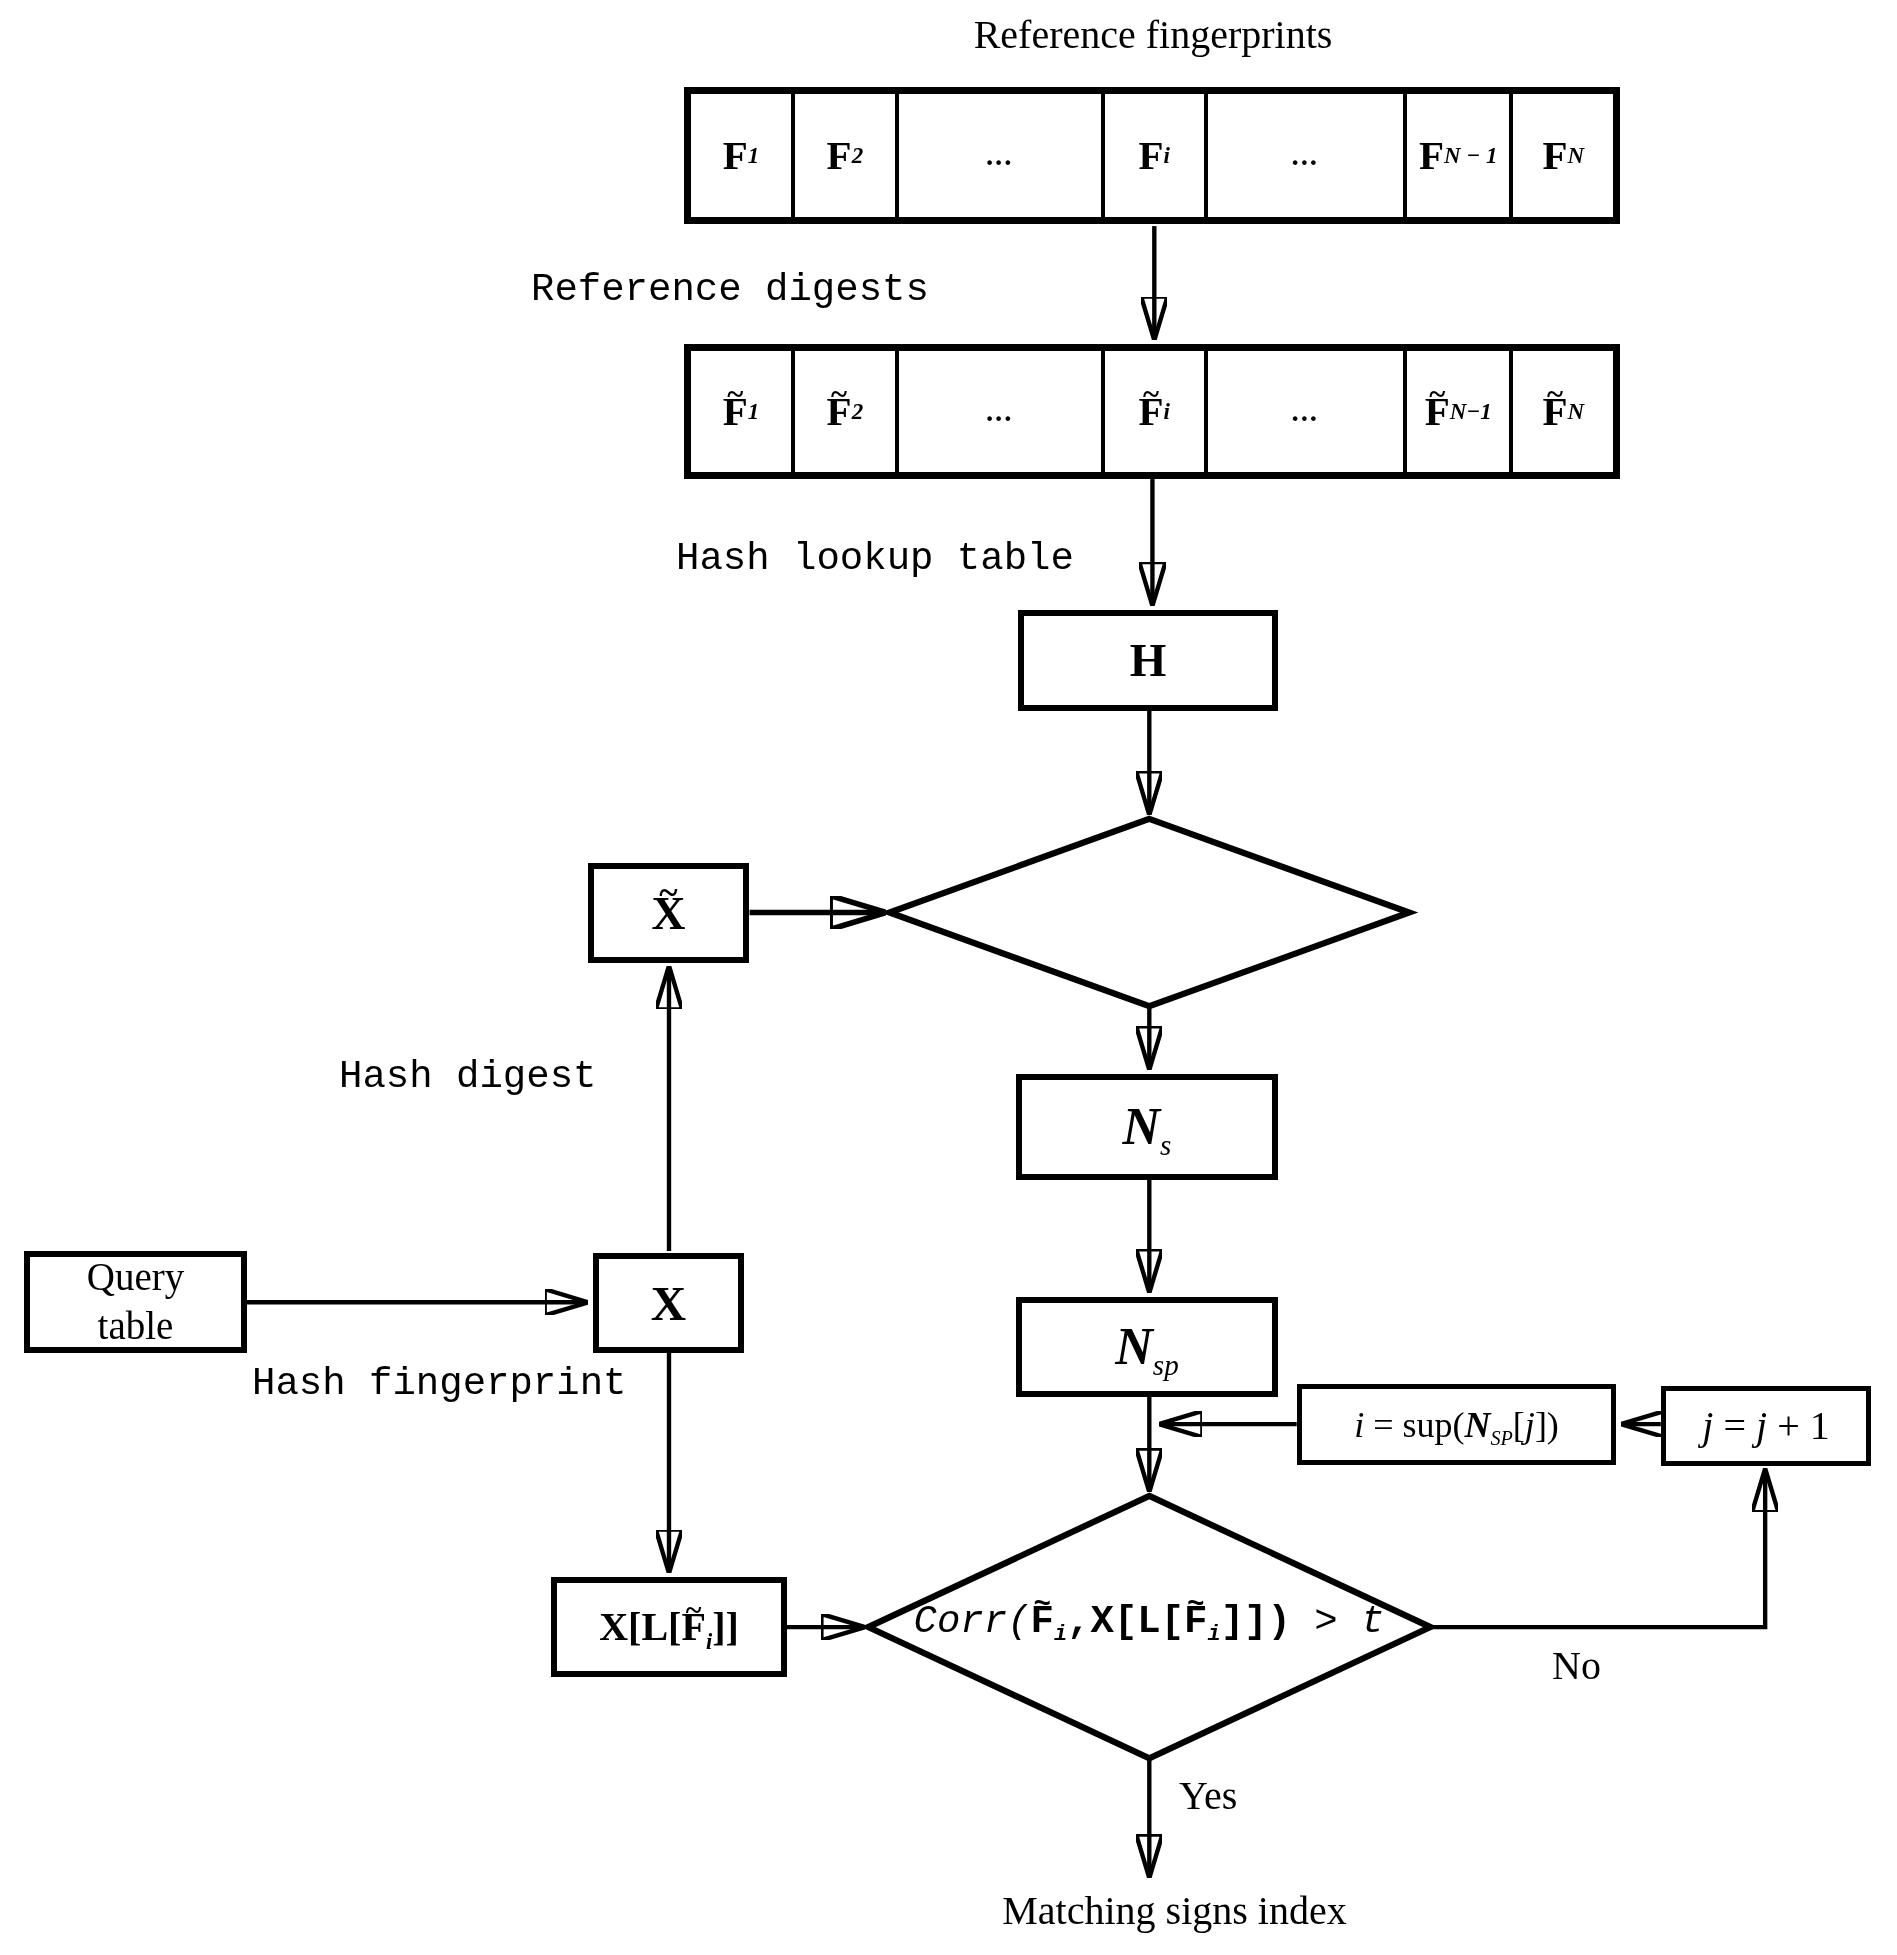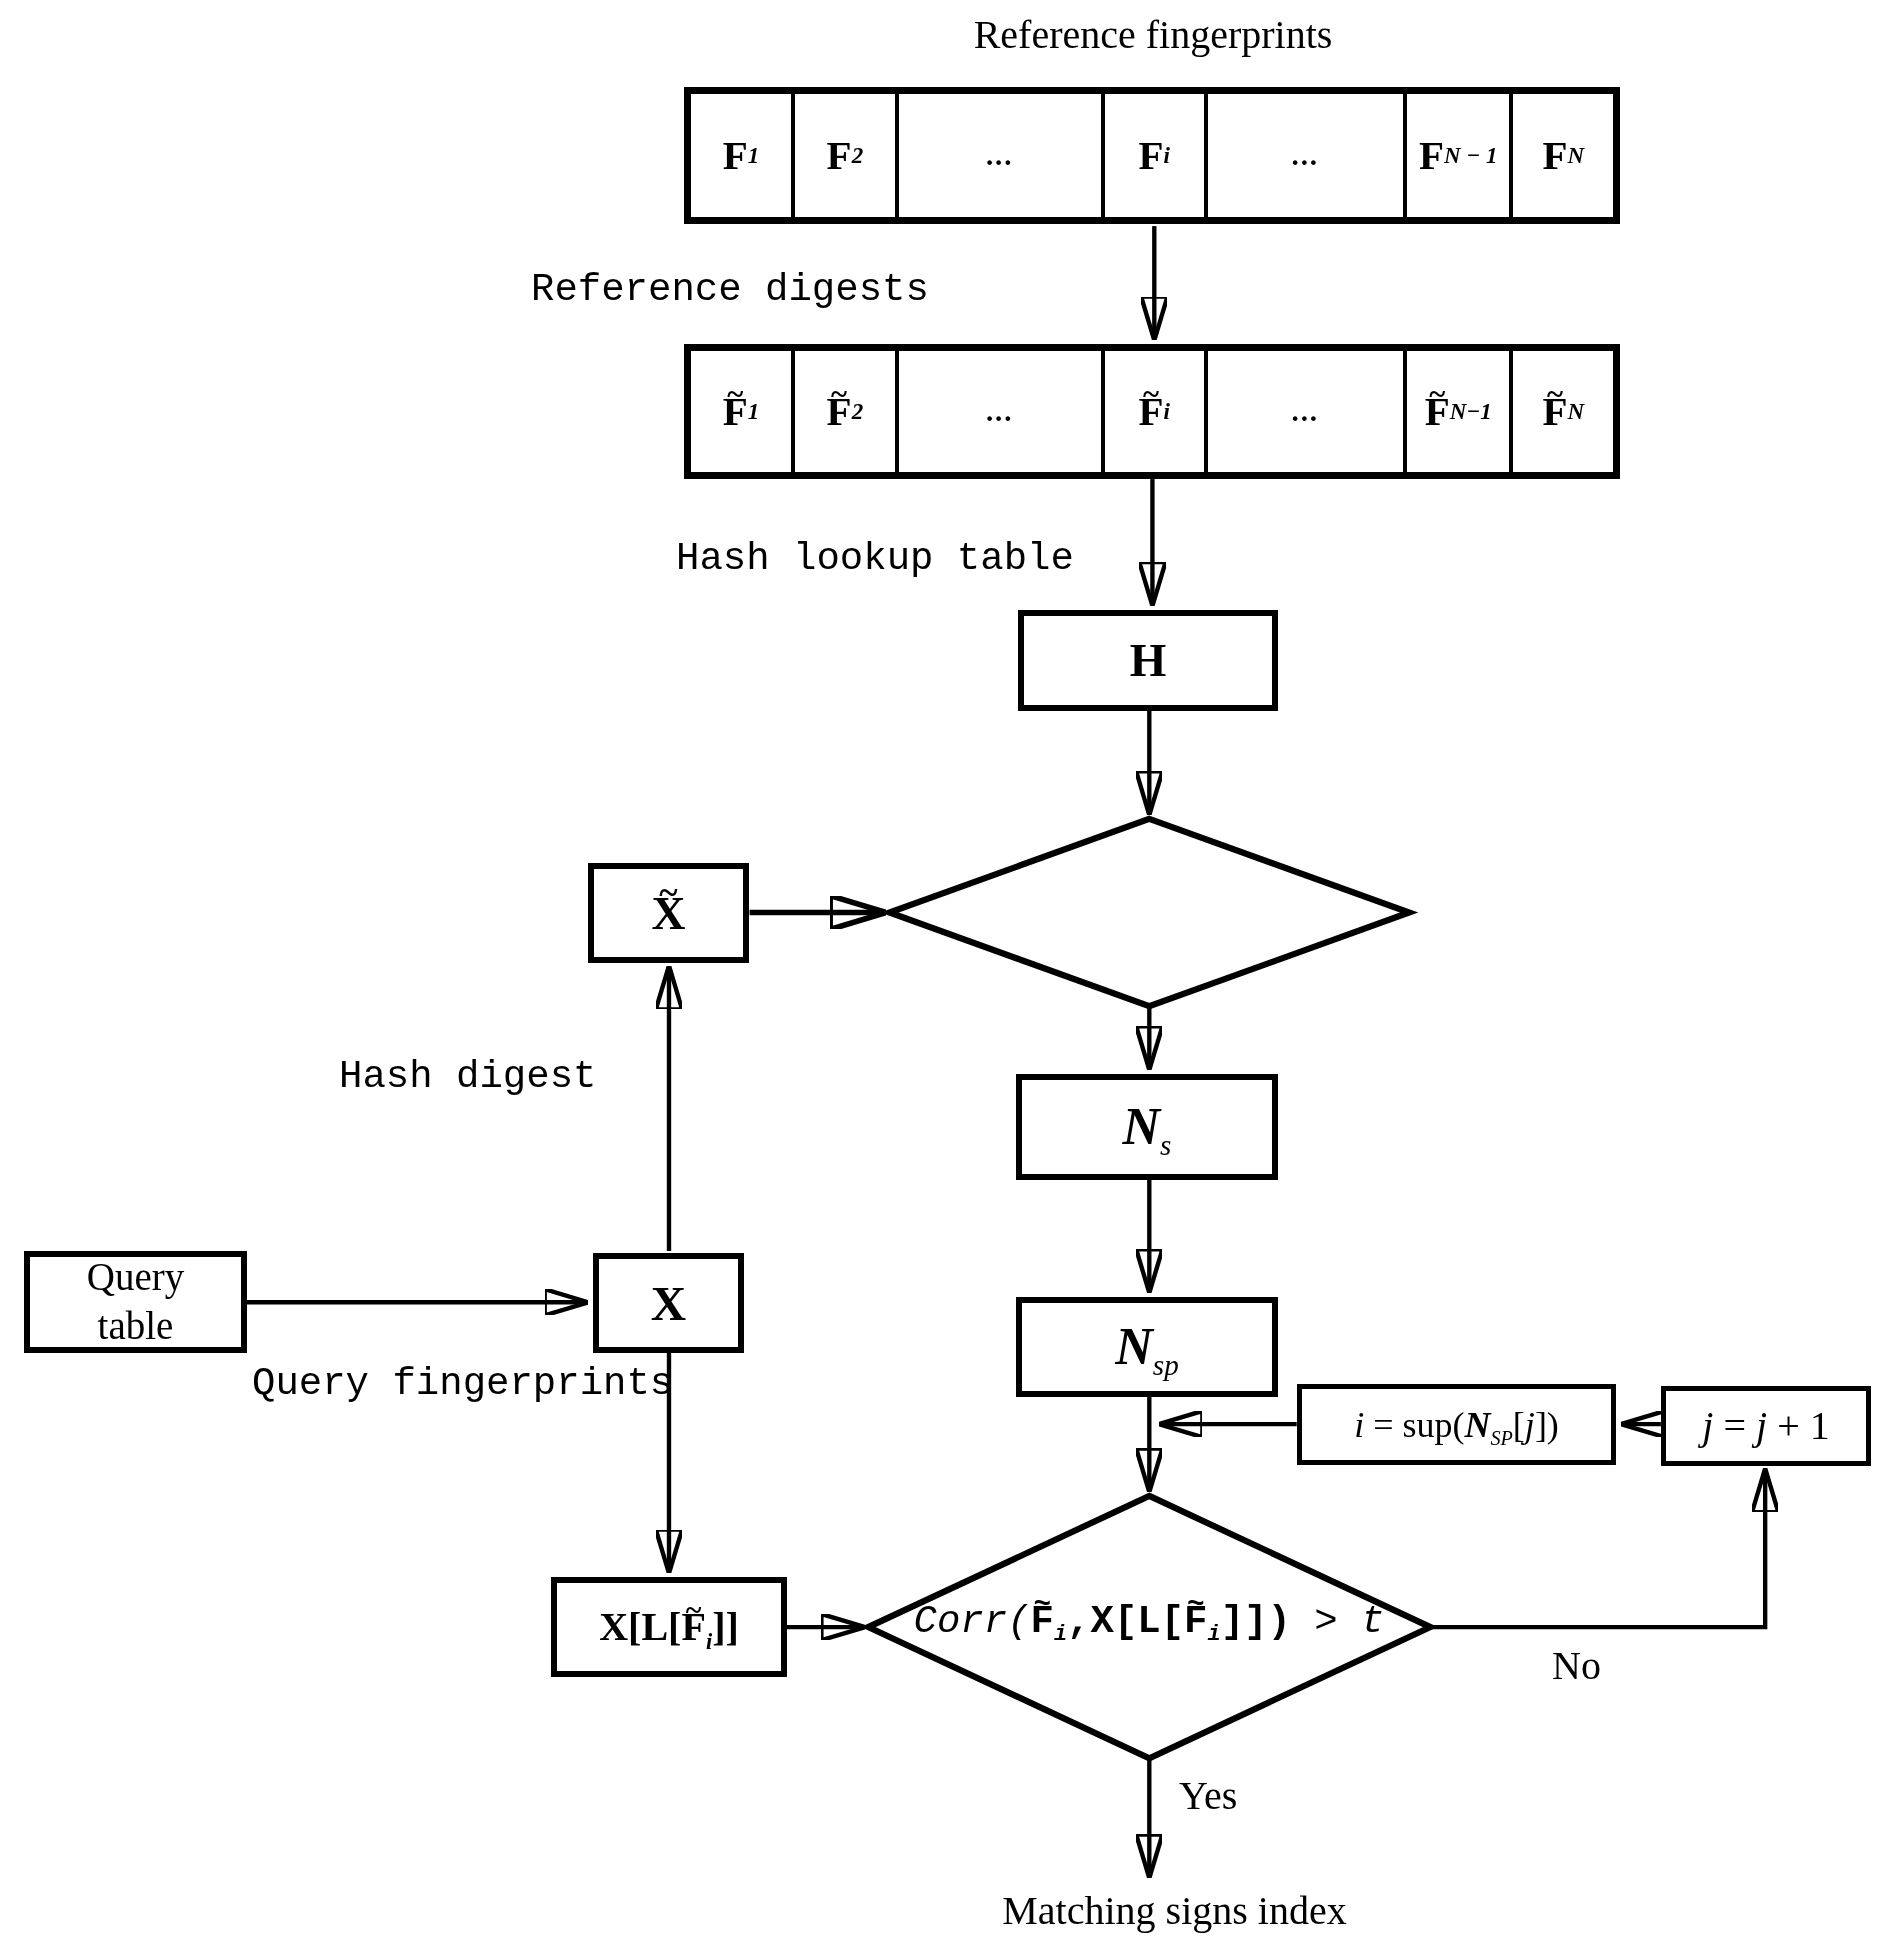--- a/index.html
+++ b/index.html
@@ -67,21 +67,21 @@
     <path class="w" d="M395 2085 L935 2085" marker-end="url(#ah)"></path>
     <path class="w" d="M1071 2003 L1071 1553" marker-end="url(#ah)"></path>
     <path class="w" d="M2290 2605 L2826 2605 L2826 2358" marker-end="url(#ah)"></path>
     <path class="w" d="M1840 2815 L1840 3000" marker-end="url(#ah)"></path>
   </svg>
 
   <div class="lbl ctr f64" style="left:875px; top:13px; width:556px;">Reference fingerprints</div>
   <div class="lbl f62" style="left:531px;  top:269px;">Reference digests</div>
   <div class="lbl f62" style="left:648px; top:538px;margin-left:28px;">Hash lookup table</div>
   <div class="lbl f62" style="left:339px;  top:1056px;">Hash digest</div>
-  <div class="lbl f62" style="left:252px;  top:1363px;">Query fingerprints</div>
+  <div class="lbl f62" style="left:252px;  top:1363px;">Hash fingerprint</div>
   <div class="lbl f64" style="left:1552px; top:1644px;">No</div>
   <div class="lbl f64" style="left:1179px; top:1774px;">Yes</div>
   <div class="lbl ctr f64" style="left:937px; top:1889px; width:475px;">Matching signs index</div>
 
   <div class="tbl" style="left:684px; top:87px; width:936px; height:137px;">
     <div class="tc" style="flex:167 0 0;">
         <span class="tsym"><span class="til"></span><span>F</span></span>
         <sub class="s">1</sub>
       </div>
     <div class="tc" style="flex:166 0 0;">

